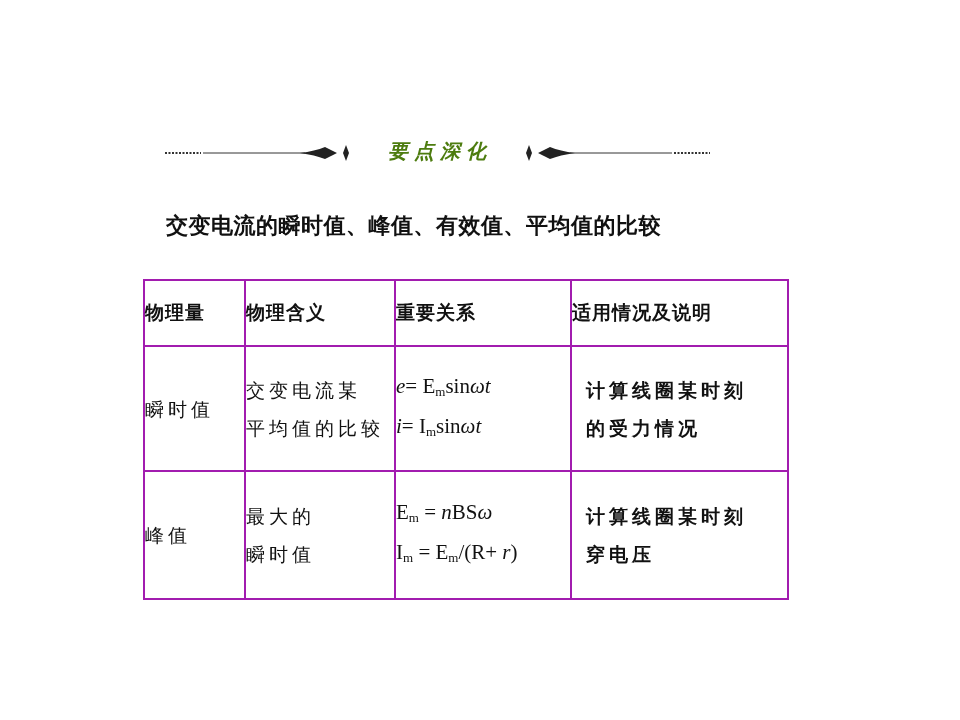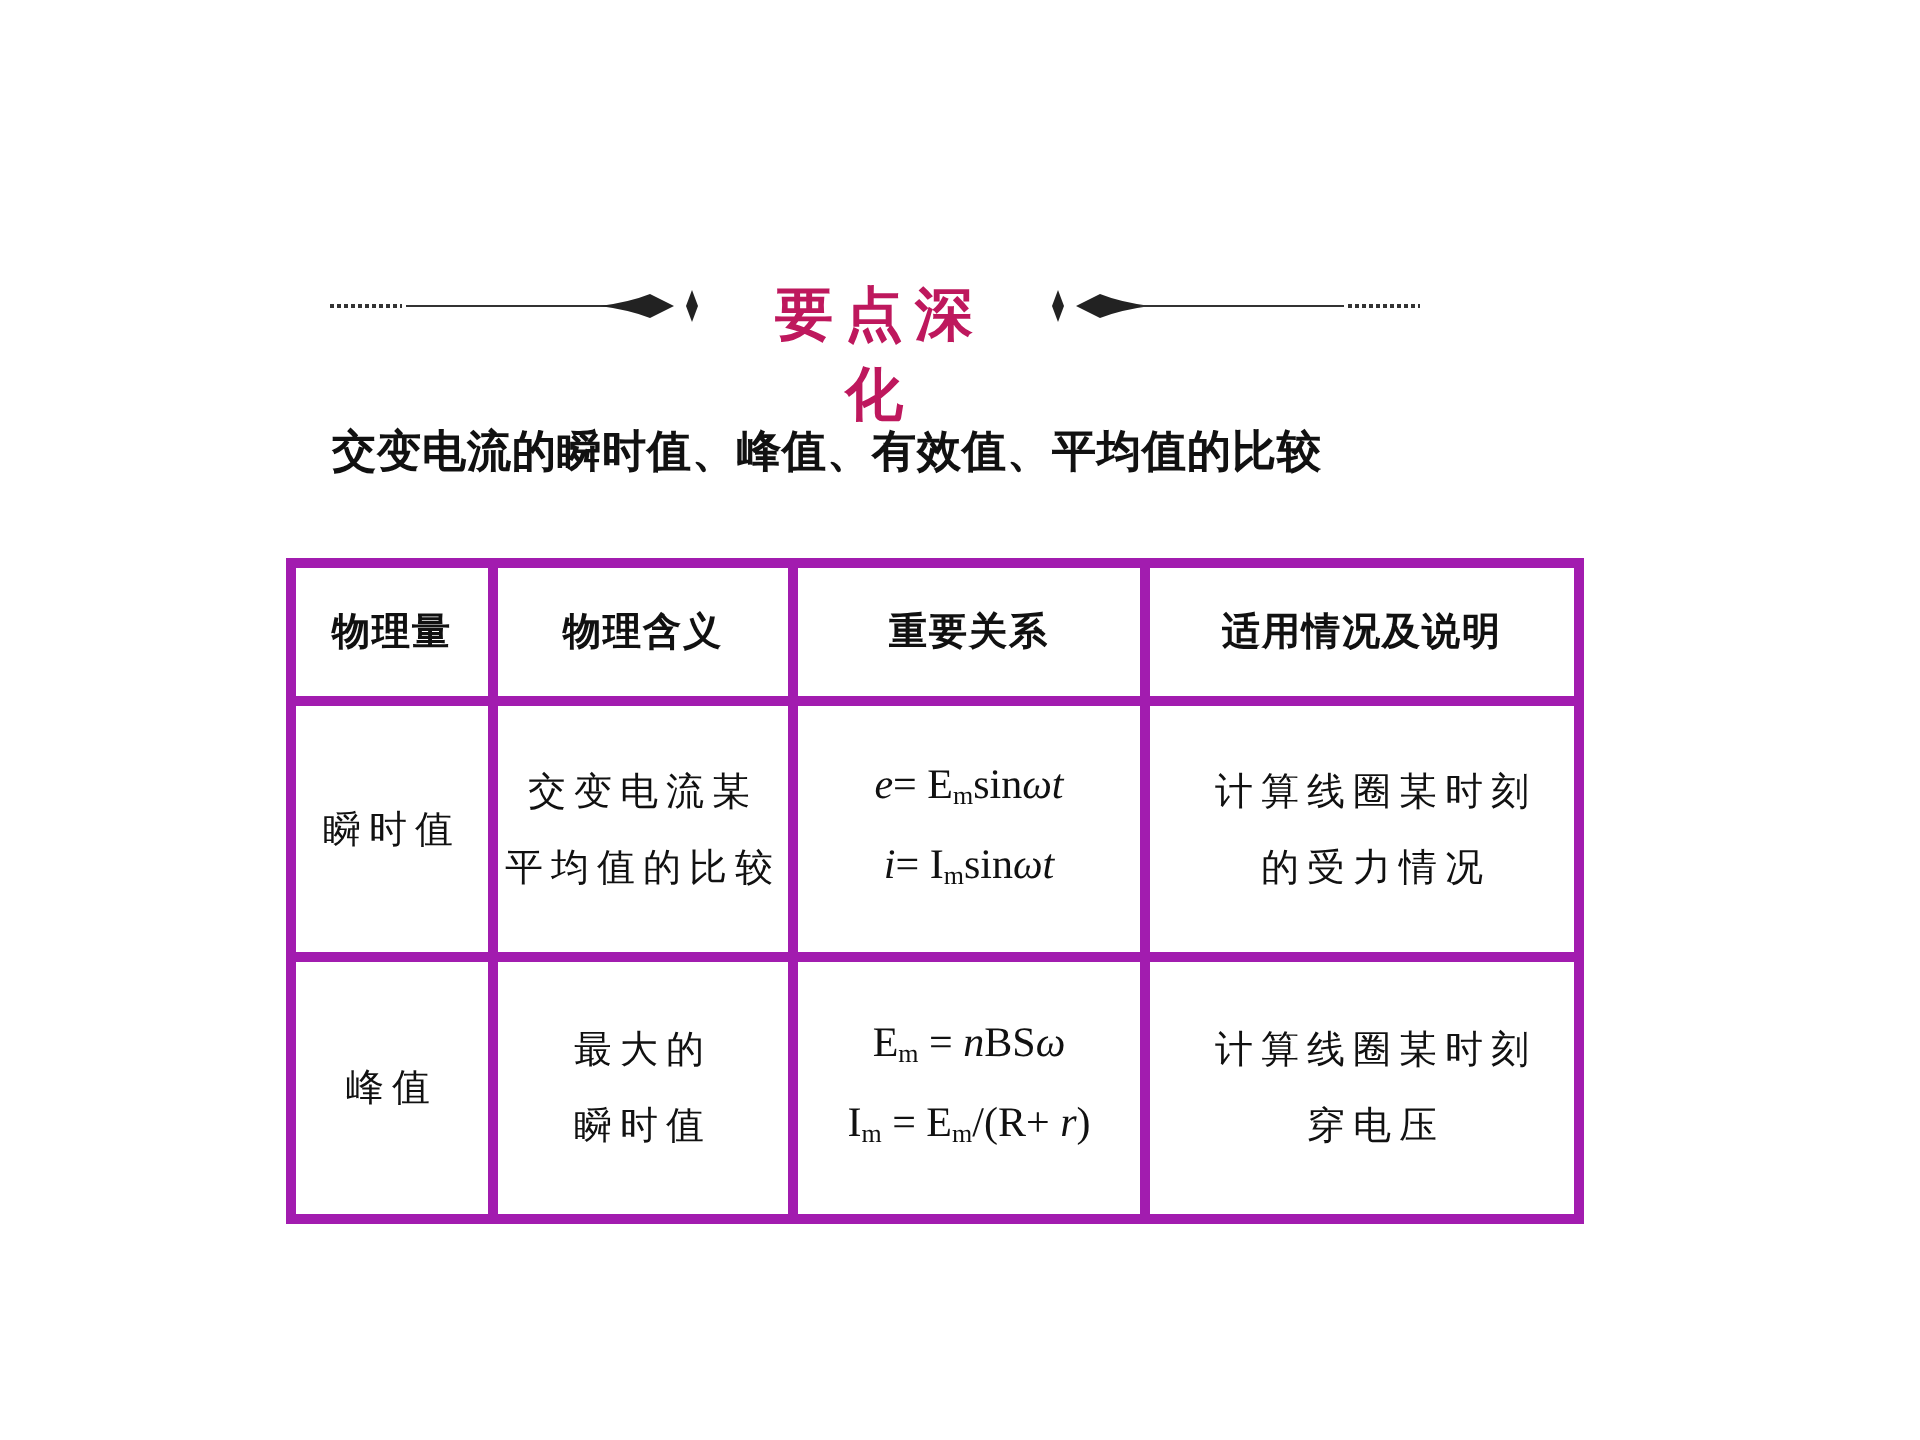--- a/index.html
+++ b/index.html
@@ -8,44 +8,44 @@
     font-family: "DejaVu Sans", "Liberation Sans", sans-serif; color:#111;
   }
   .section-header {
     position:absolute; left:165px; top:136px; width:545px; height:34px;
   }
   .deco-left, .deco-right { position:absolute; top:0; height:34px; }
   .deco-left { left:0; width:190px; }
   .deco-right { left:355px; width:190px; }
   .section-title {
     position:absolute; left:210px; top:2px; width:130px; text-align:center;
-    font-size:29px; font-weight:bold; letter-spacing:6px; color:#be185d;
+    font-size:20px; font-weight:bold; letter-spacing:6px; color:#4d7c0f;font-style:italic;
   }
   .subtitle {
     position:absolute; left:166px; top:211px;
     font-size:22px; font-weight:bold; color:#111; white-space:nowrap; letter-spacing:0.5px;
   }
   table.cmp {
     position:absolute; left:143px; top:279px; width:644px; height:317px;
     border-collapse:collapse; table-layout:fixed;
   }
   table.cmp td, table.cmp th {
-    border:5px solid #a21caf; text-align:center; vertical-align:middle; padding:0;
+    border:2px solid #a21caf; text-align:left; vertical-align:middle; padding:0;
   }
   table.cmp { border-left:2px solid #111; border-right:2px solid #111; border-top:2px solid #111; }
   table.cmp th {
     height:64px; font-size:19px; font-weight:bold; letter-spacing:1px;
   }
   table.cmp tr.r1 td { height:123px; }
   table.cmp tr.r2 td { height:126px; }
   .cell-text {
     font-family: "DejaVu Serif", "Liberation Serif", serif;
     font-size:19px; line-height:38px; letter-spacing:4px;
   }
-  .cell-left { text-align:left; padding-left:14px !important; }
+  .cell-left { text-align:left; padding-left:14px !important;font-weight:bold; }
   .formula {
     font-family: "Liberation Serif", "DejaVu Serif", serif;
     font-size:21px; line-height:35px; white-space:nowrap;
   }
   .formula i { font-style:italic; }
   .formula sub { font-size:13px; vertical-align:-3px; }
 </style>
 </head>
 <body>
 

